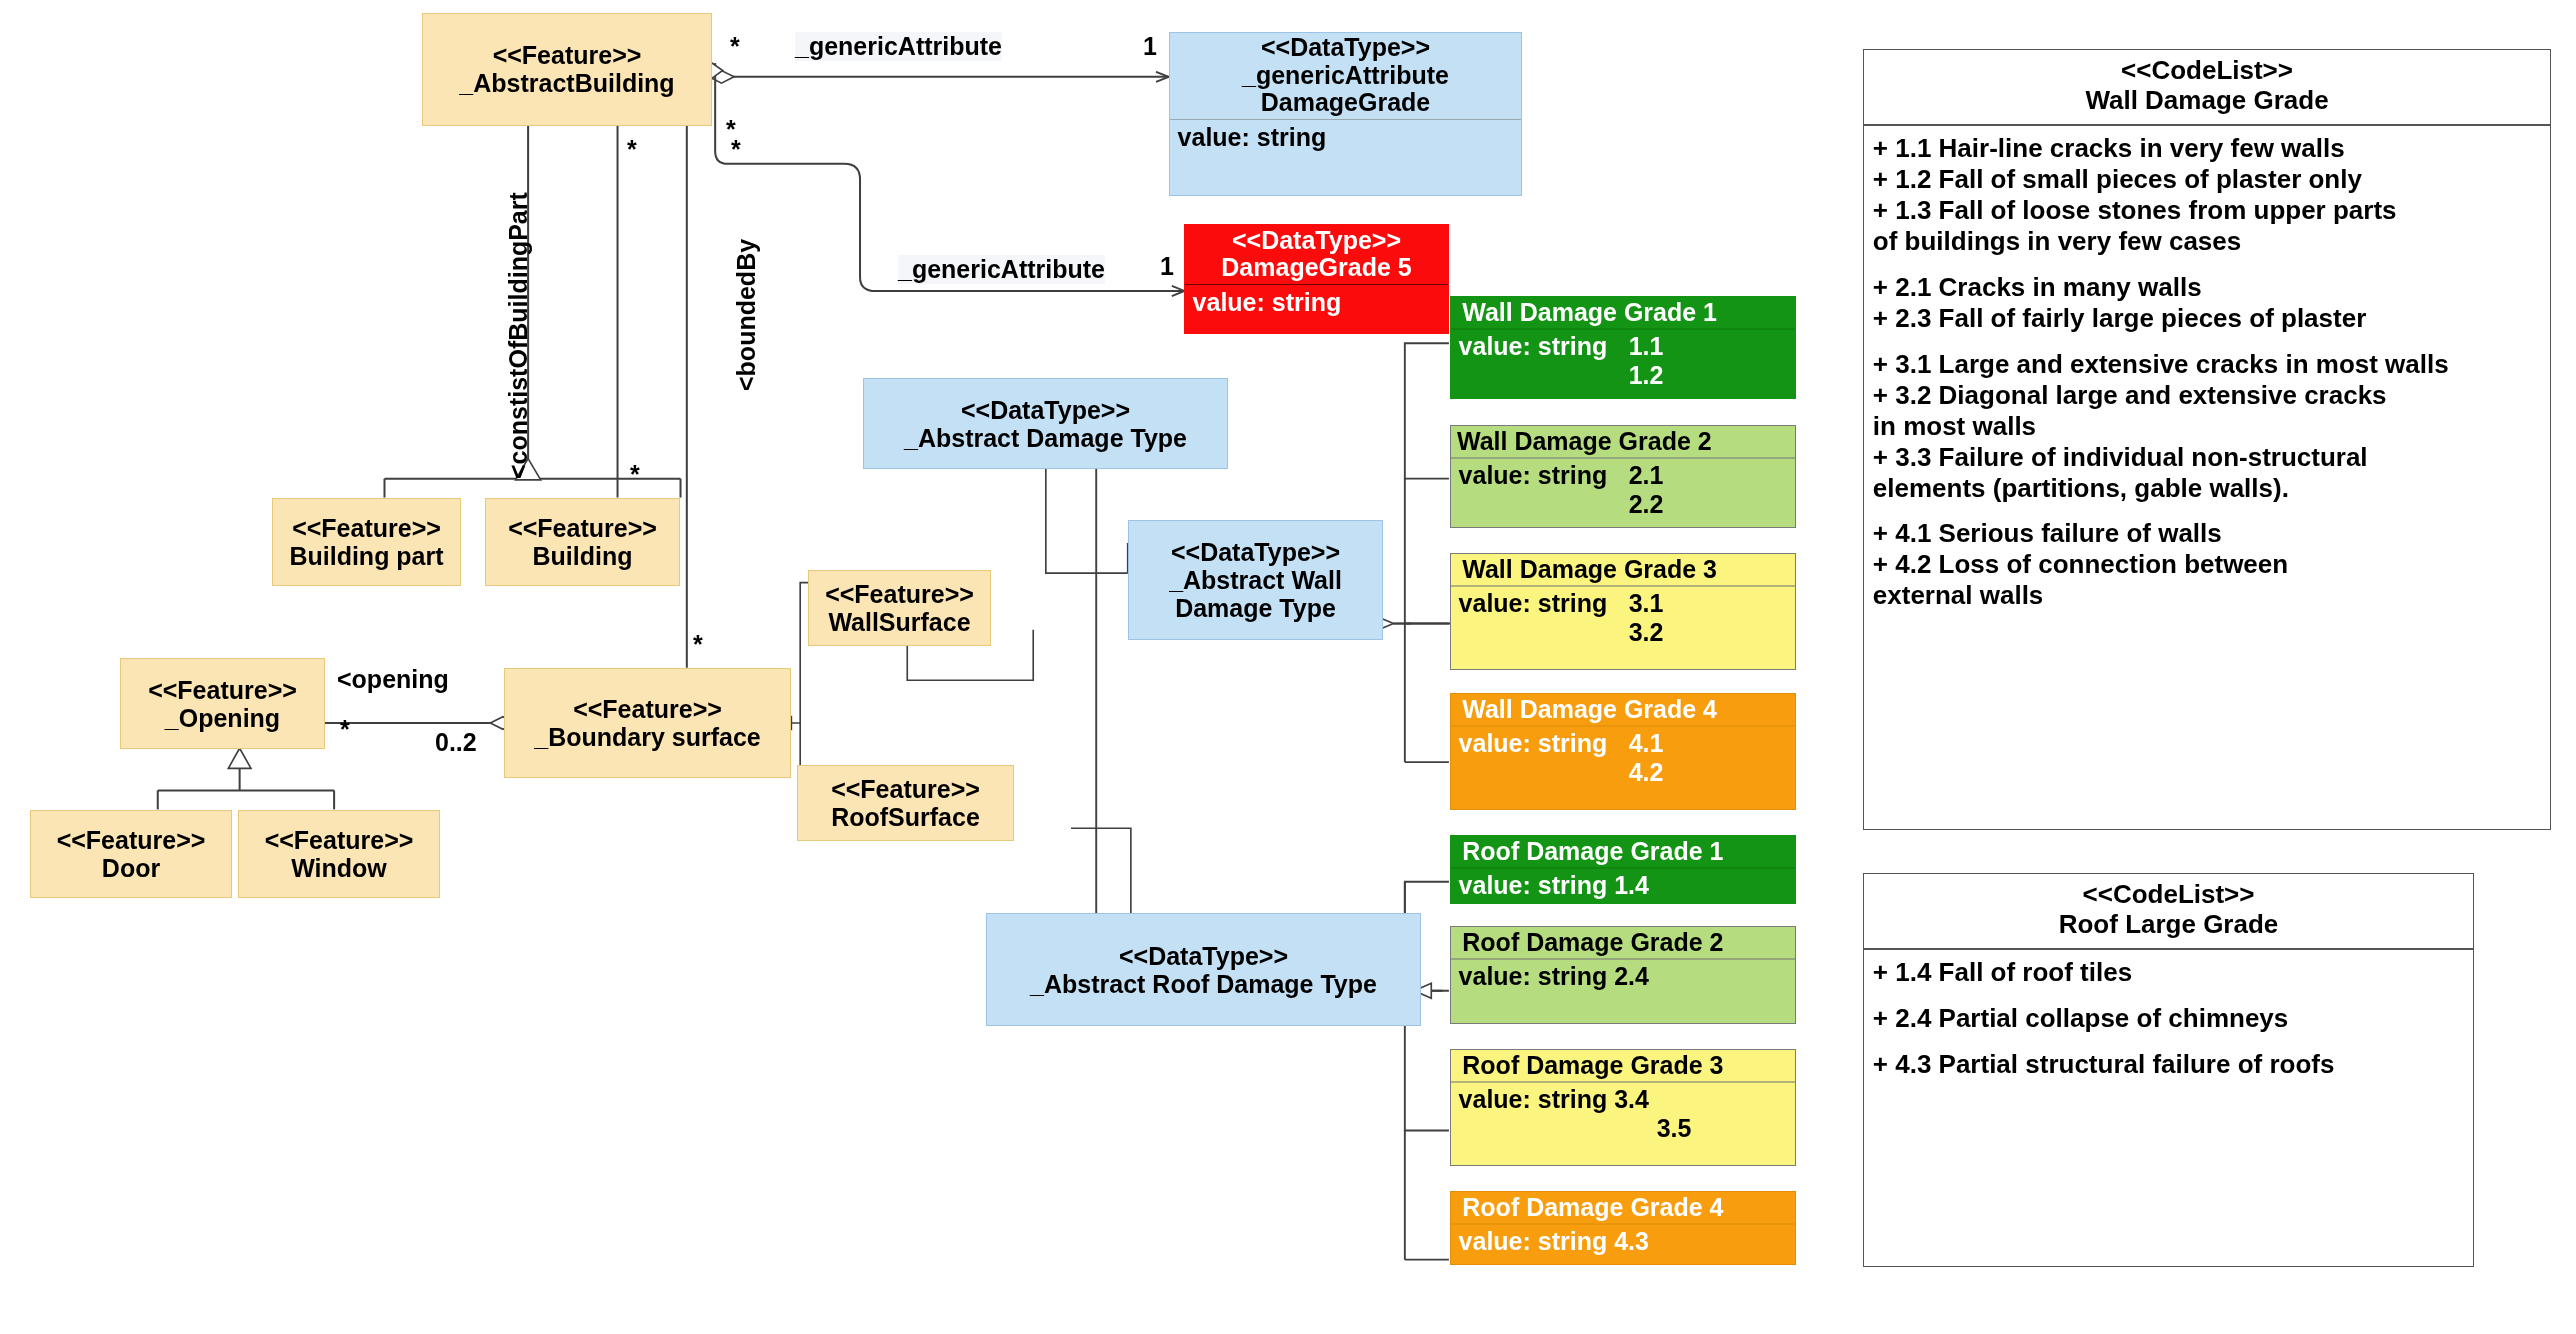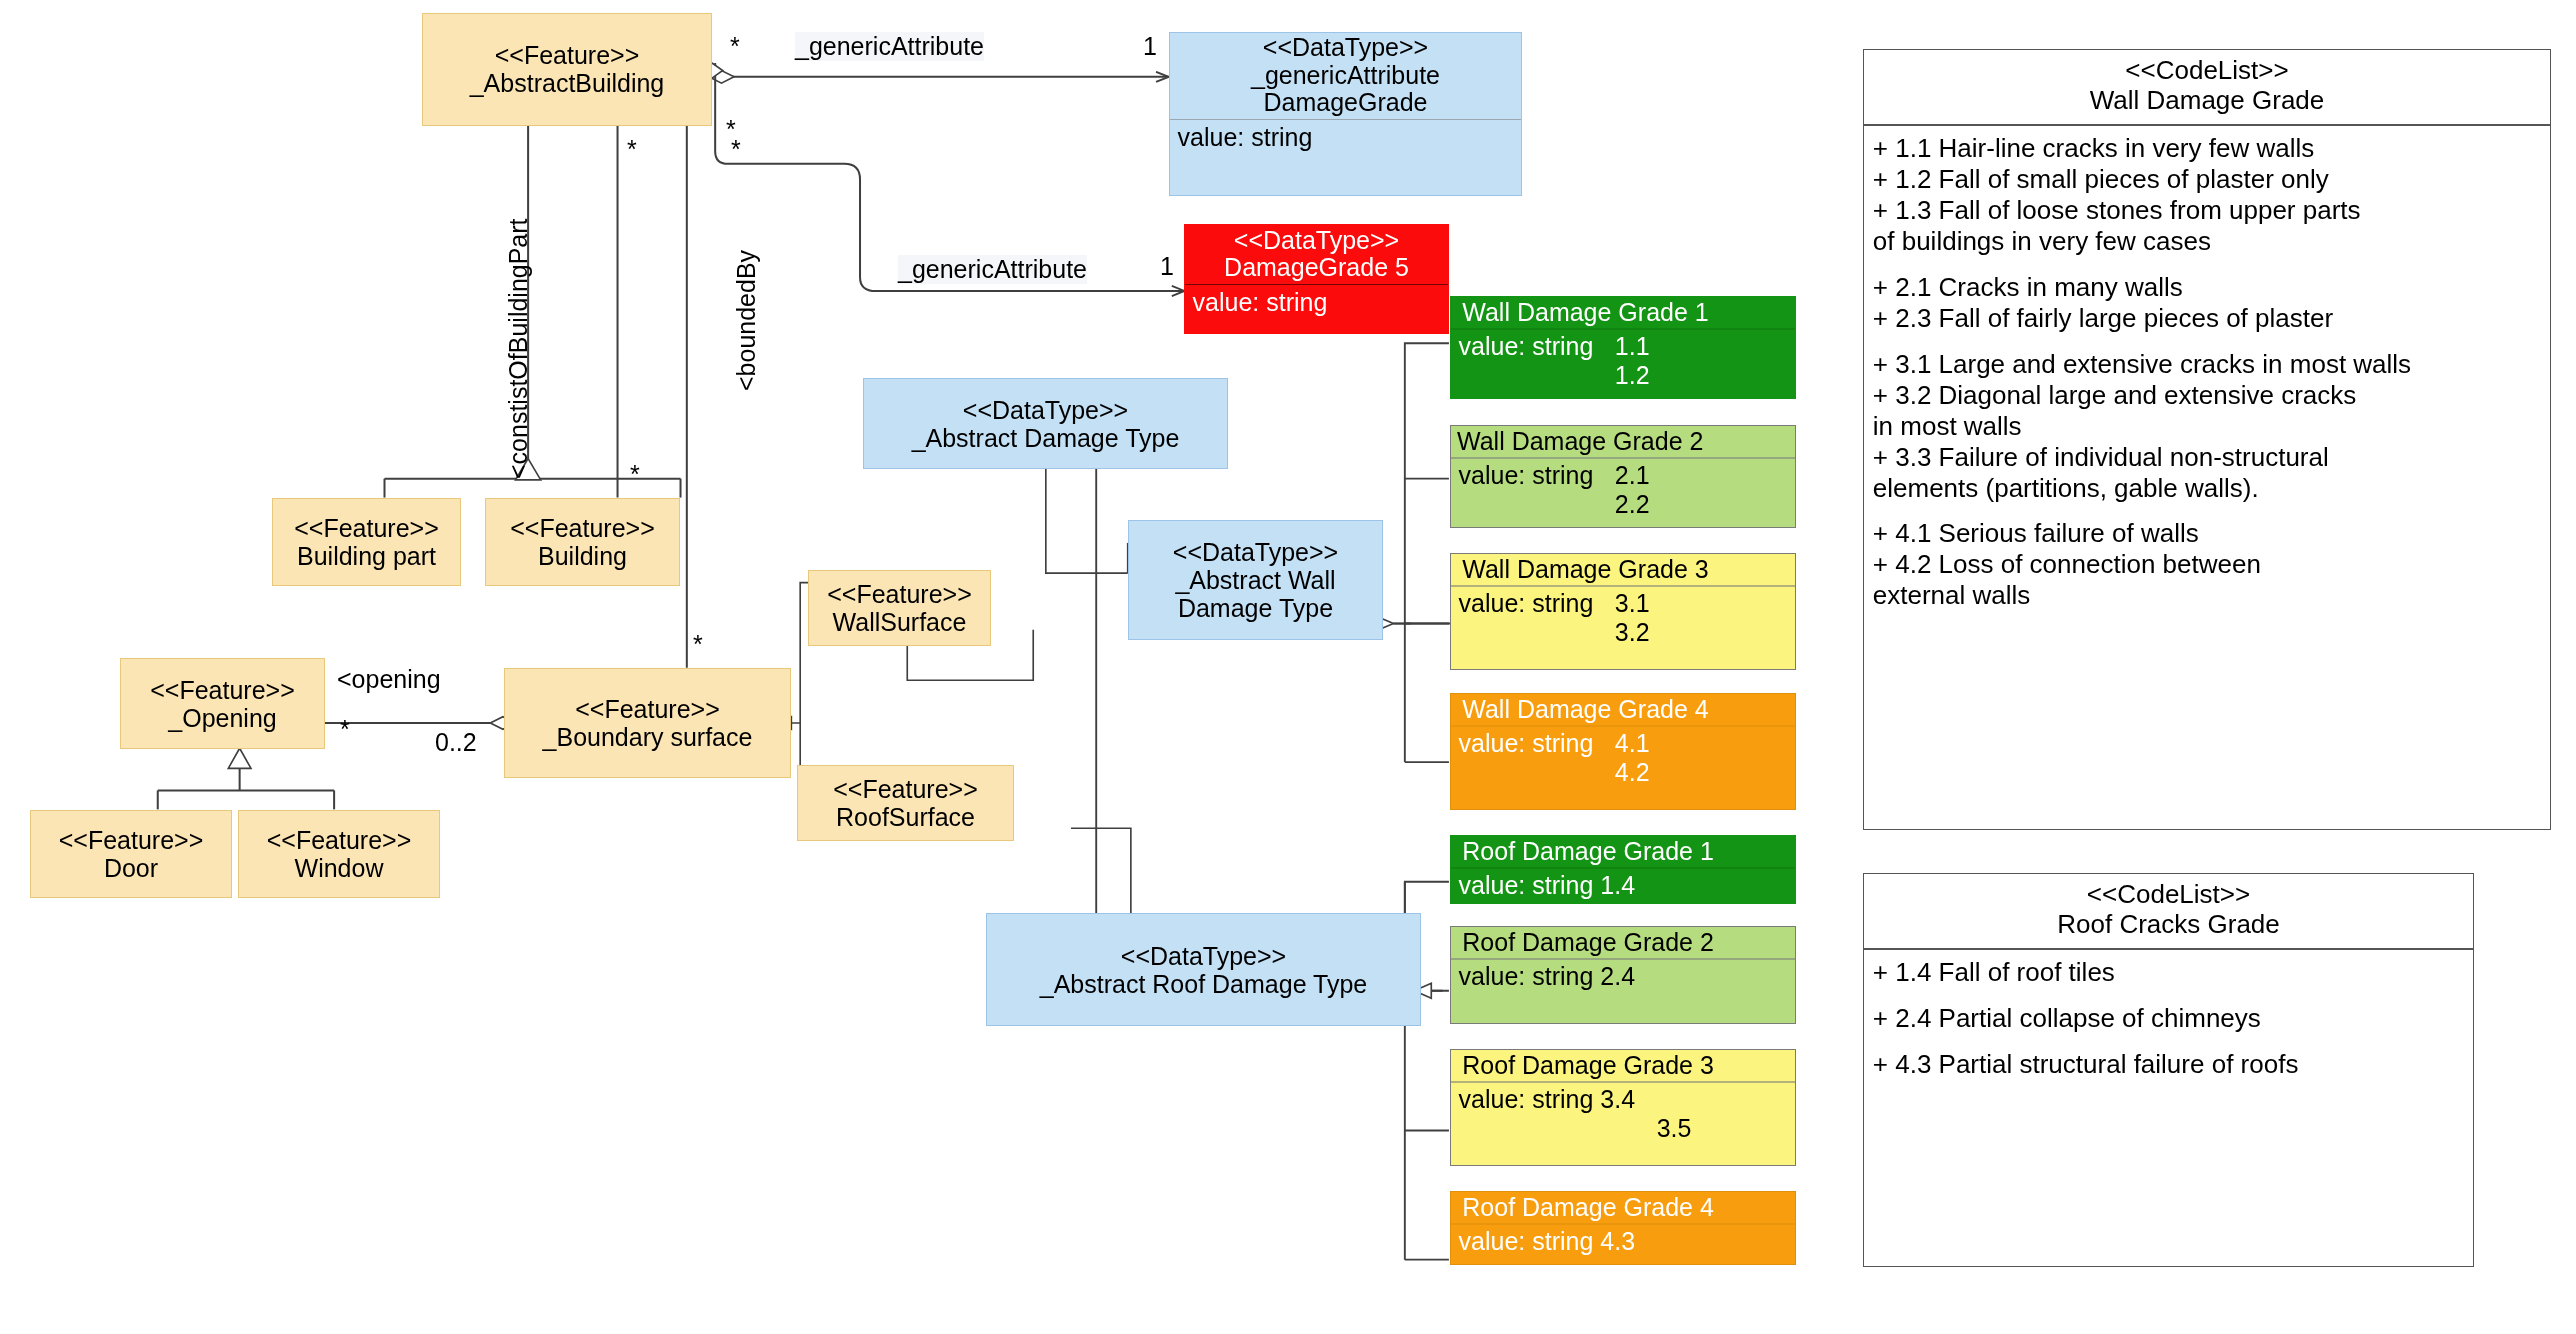--- a/index.html
+++ b/index.html
@@ -1,17 +1,17 @@
 <!DOCTYPE html>
 <html style="font-size:10px"><head>
 <meta charset="utf-8">
 <style>
   html,body{margin:0;padding:0;background:#fff;}
   body{font-family:"Liberation Sans",sans-serif;}
-  #canvas{position:relative;width:2576px;height:1334px;background:#ffffff;overflow:hidden;}
+  #canvas{position:relative;width:2576px;height:1334px;background:#ffffff;overflow:hidden;font-weight:bold;}
   svg.edges{position:absolute;left:0;top:0;width:2576px;height:1334px;pointer-events:none;}
 
   .node{position:absolute;box-sizing:border-box;display:flex;flex-direction:column;
         justify-content:center;align-items:center;text-align:center;line-height:1.12;}
   .feature{background:#fce5b4;border:1.3px solid #e8c87a;color:#000;}
   .datatype{background:#c3e0f5;border:1.3px solid #9dc3e6;color:#000;}
   .stereo{font-size:25px;}
   .name{font-size:25px;}
   .node .name{white-space:nowrap;}
 
@@ -333,21 +333,21 @@
         <div class="ln">+ 4.1 Serious failure of walls</div>
         <div class="ln">+ 4.2 Loss of connection between</div>
         <div class="ln">external walls</div>
       </div>
     </div>
   </div>
 
   <div class="codelist" style="left:1863px;top:873px;width:611px;height:394px;">
     <div class="cl-hdr">
       <div>&lt;&lt;CodeList&gt;&gt;</div>
-      <div>Roof Cracks Grade</div>
+      <div>Roof Large Grade</div>
     </div>
     <div class="cl-sep"></div>
     <div class="cl-body">
       <div class="grp">
         <div class="ln">+ 1.4 Fall of roof tiles</div>
       </div>
       <div class="grp">
         <div class="ln">+ 2.4 Partial collapse of chimneys</div>
       </div>
       <div class="grp">

